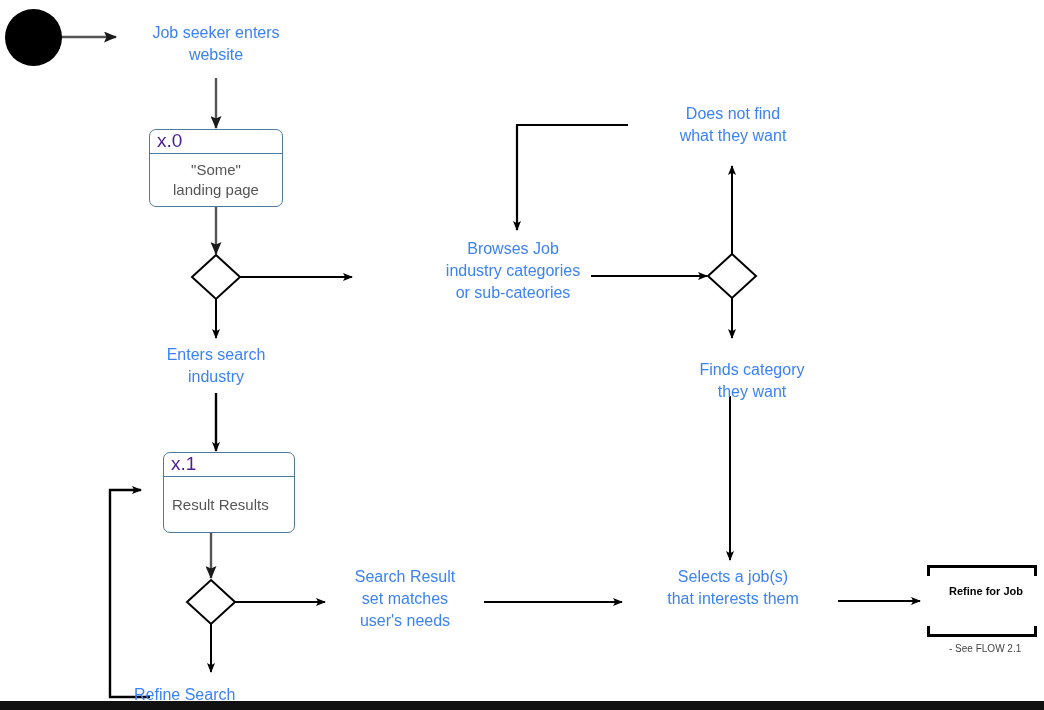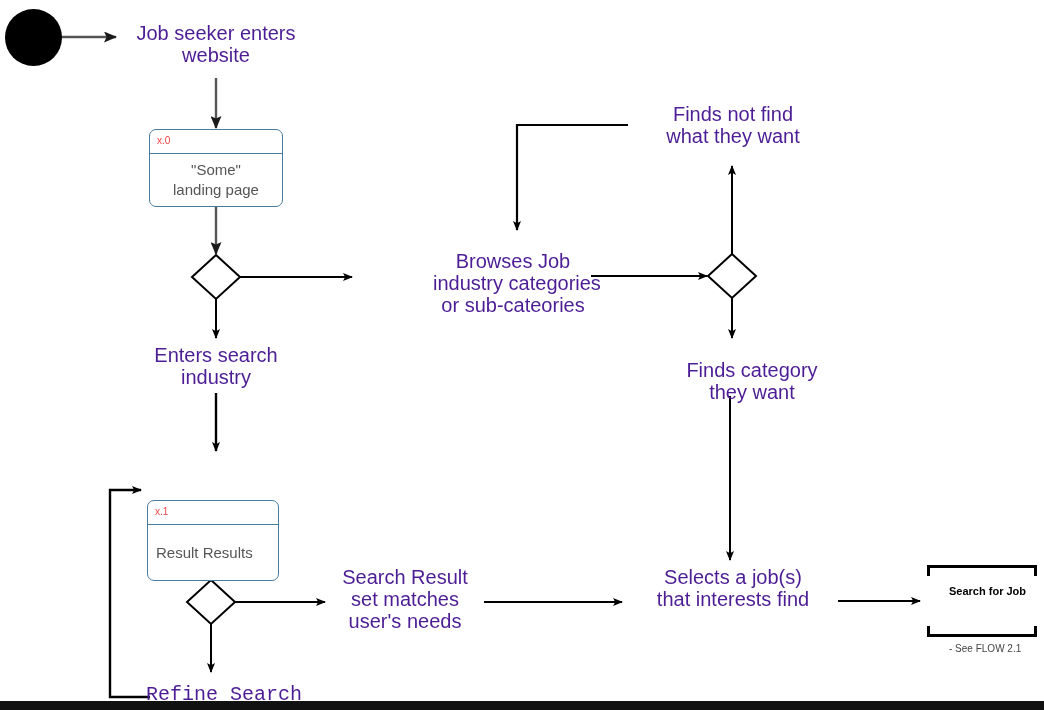--- a/index.html
+++ b/index.html
@@ -19,42 +19,42 @@
   #svg-layer {
     position: absolute;
     left: 0;
     top: 0;
     width: 1044px;
     height: 710px;
   }
   .node-text {
     position: absolute;
     text-align: center;
-    color: #4c1d95;
-    font-size: 20px;
+    color: #3b82f6;
+    font-size: 16px;
     line-height: 22px;
     white-space: pre;
     font-family: "Liberation Sans", sans-serif;
   }
   
   .screen-box {
     position: absolute;
     border: 1.5px solid #4a7b9d;
     border-radius: 7px;
     background: #ffffff;
     box-sizing: border-box;
     overflow: hidden;
   }
   .screen-box .sb-header {
     height: 24px;
     border-bottom: 1.5px solid #4a7b9d;
     box-sizing: border-box;
-    font-size: 10px;
+    font-size: 19px;
     line-height: 22px;
-    color: #ef4444;
+    color: #4c1d95;
     padding-left: 7px;
     font-family: "Liberation Sans", sans-serif;
   }
   .screen-box .sb-body {
     position: relative;
     height: calc(100% - 24px);
     color: #555555;
     font-size: 15px;
     line-height: 20px;
     font-family: "Liberation Sans", sans-serif;
@@ -181,56 +181,56 @@
   </svg>
 
   <div class="start-node" style="left:5px; top:9px; width:57px; height:57px;"></div>
 
   <div class="node-text" style="left:116px; top:22px; width:200px;">Job seeker enters
 website</div>
 
   <div class="node-text" style="left:116px; top:344px; width:200px;">Enters search
 industry</div>
 
-  <div class="node-text" style="left:146px; top:684px; width:180px; text-align:left;font-family:Liberation Mono, monospace;">Refine Search</div>
+  <div class="node-text" style="left:134px; top:684px; width:180px; text-align:left;">Refine Search</div>
 
   <div class="node-text" style="left:325px; top:566px; width:160px;">Search Result
 set matches
 user's needs</div>
 
-  <div class="node-text" style="left:433px; top:250px; width:160px;">Browses Job
+  <div class="node-text" style="left:433px; top:238px; width:160px;">Browses Job
 industry categories
 or sub-cateories</div>
 
-  <div class="node-text" style="left:635px; top:103px; width:196px;">Finds not find
+  <div class="node-text" style="left:635px; top:103px; width:196px;">Does not find
 what they want</div>
 
   <div class="node-text" style="left:669px; top:344px; width:166px;margin-top:15px;">Finds category
 they want</div>
 
   <div class="node-text" style="left:627px; top:566px; width:212px;">Selects a job(s)
-that interests find</div>
+that interests them</div>
 
   <div class="screen-box" style="left:149px; top:129px; width:134px; height:78px;">
     <div class="sb-header">x.0</div>
     <div class="sb-body center">"Some"
 landing page</div>
   </div>
 
-  <div class="screen-box" style="left:147px; top:452px; width:132px; height:81px;margin-top:48px;">
+  <div class="screen-box" style="left:163px; top:452px; width:132px; height:81px;">
     <div class="sb-header">x.1</div>
     <div class="sb-body left">Result Results</div>
   </div>
 
   <div class="bracket-box" style="left:927px; top:565px; width:110px; height:72px;">
     <div class="bk-line bk-top"></div>
     <div class="bk-line bk-bottom"></div>
     <div class="bk-line bk-tl"></div>
     <div class="bk-line bk-tr"></div>
     <div class="bk-line bk-bl"></div>
     <div class="bk-line bk-br"></div>
-    <div class="bk-title">Search for Job</div>
+    <div class="bk-title">Refine for Job</div>
     <div class="bk-sub">- See FLOW 2.1</div>
   </div>
 
   <div class="bottom-bar" style="height:9px;"></div>
 
 </div>
 
 </body></html>

